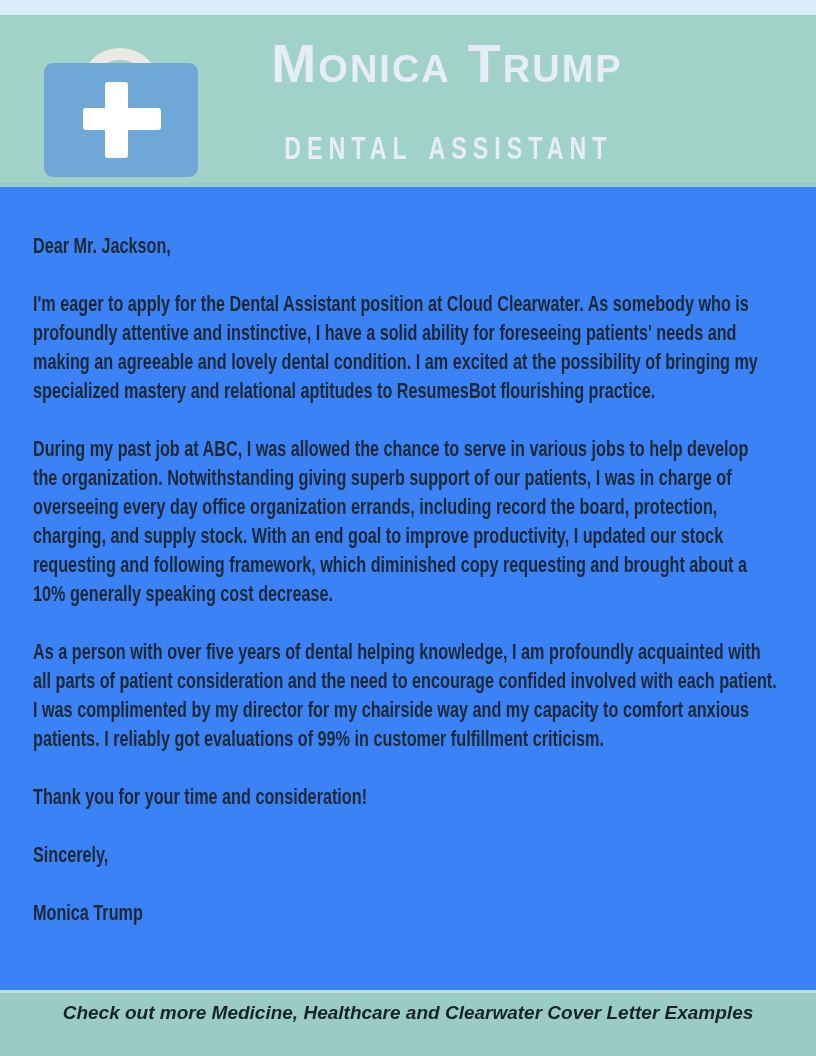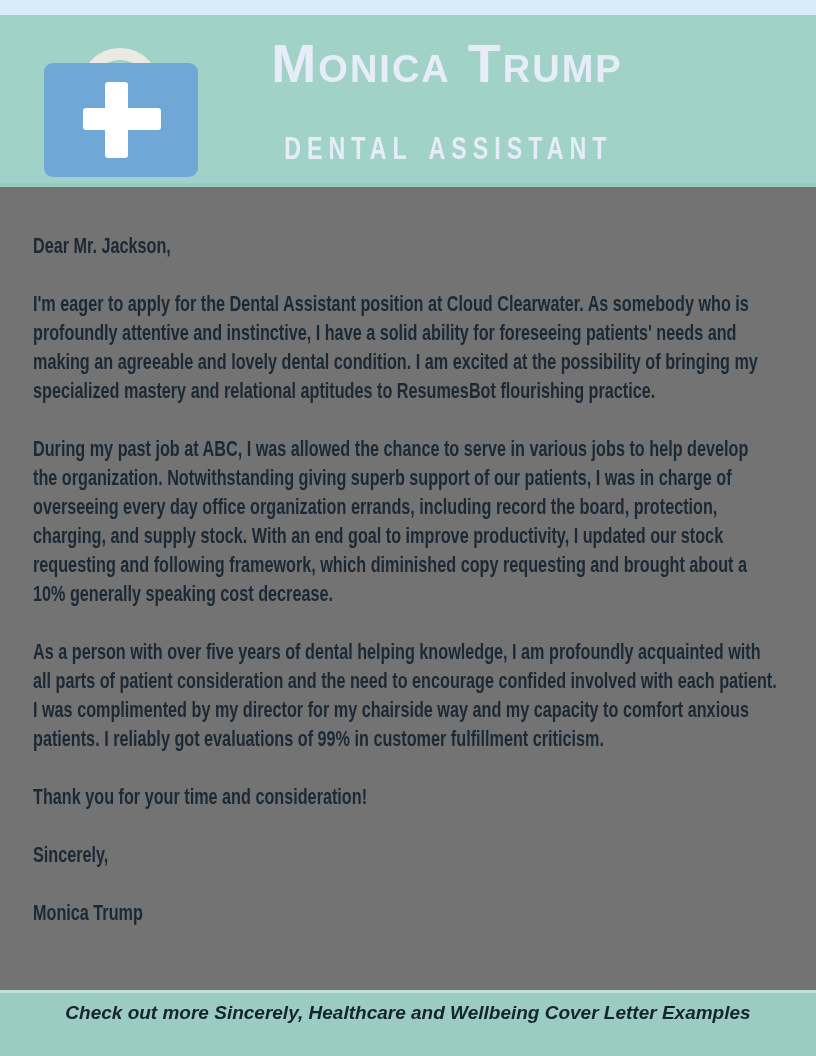--- a/index.html
+++ b/index.html
@@ -3,21 +3,21 @@
 <meta charset="utf-8">
 <style>
   * { margin: 0; padding: 0; box-sizing: border-box; }
   html, body { width: 816px; }
   body { font-family: "Liberation Sans", sans-serif; }
 
   .page {
     position: relative;
     width: 816px;
     height: 1056px;
-    background: #737373;
+    background: #3b82f6;
     overflow: hidden;
   }
 
   
   .top-strip {
     position: absolute;
     left: 0; top: 0;
     width: 816px; height: 15px;
     background: #d8ecf9;
   }
@@ -158,16 +158,16 @@
       <p>I'm eager to apply for the Dental Assistant position at Cloud Clearwater. As somebody who is profoundly attentive and instinctive, I have a solid ability for foreseeing patients' needs and making an agreeable and lovely dental condition. I am excited at the possibility of bringing my specialized mastery and relational aptitudes to ResumesBot flourishing practice.</p>
       <p>During my past job at ABC, I was allowed the chance to serve in various jobs to help develop the organization. Notwithstanding giving superb support of our patients, I was in charge of overseeing every day office organization errands, including record the board, protection, charging, and supply stock. With an end goal to improve productivity, I updated our stock requesting and following framework, which diminished copy requesting and brought about a 10% generally speaking cost decrease.</p>
       <p>As a person with over five years of dental helping knowledge, I am profoundly acquainted with all parts of patient consideration and the need to encourage confided involved with each patient. I was complimented by my director for my chairside way and my capacity to comfort anxious patients. I reliably got evaluations of 99% in customer fulfillment criticism.</p>
       <p>Thank you for your time and consideration!</p>
       <p class="sig-line">Sincerely,</p>
       <p class="sig-line">Monica Trump</p>
     </div>
   </div>
 
   <div class="footer-band">
-    <div class="line">Check out more Sincerely, Healthcare and Wellbeing Cover Letter Examples</div>
+    <div class="line">Check out more Medicine, Healthcare and Clearwater Cover Letter Examples</div>
   </div>
 
 </div>
 
 </body></html>

